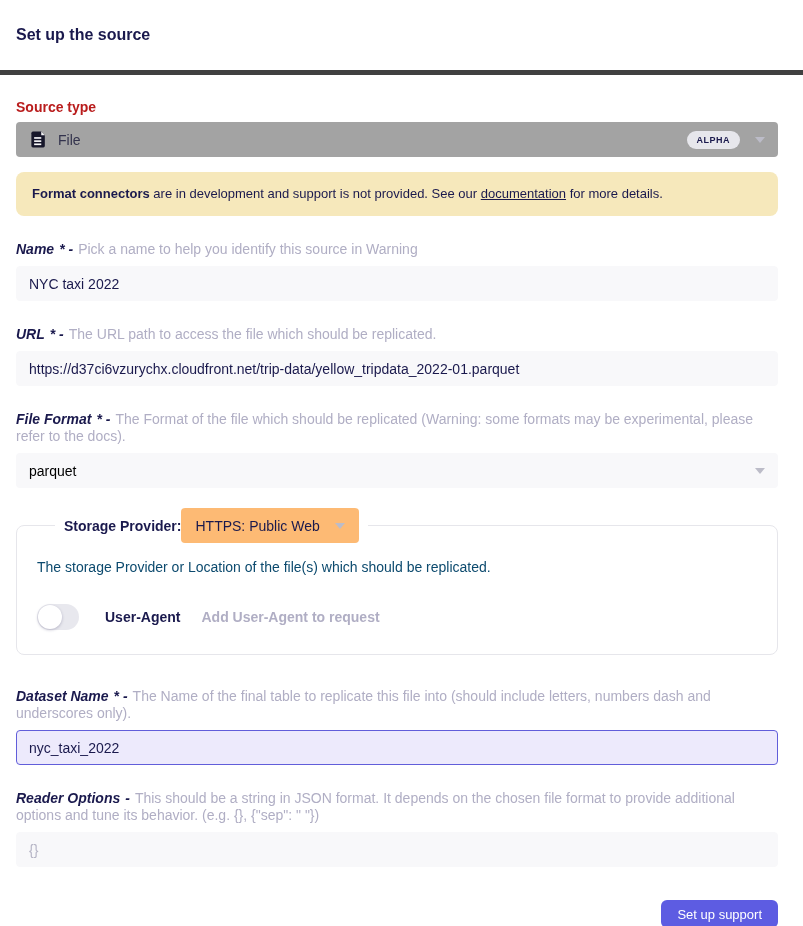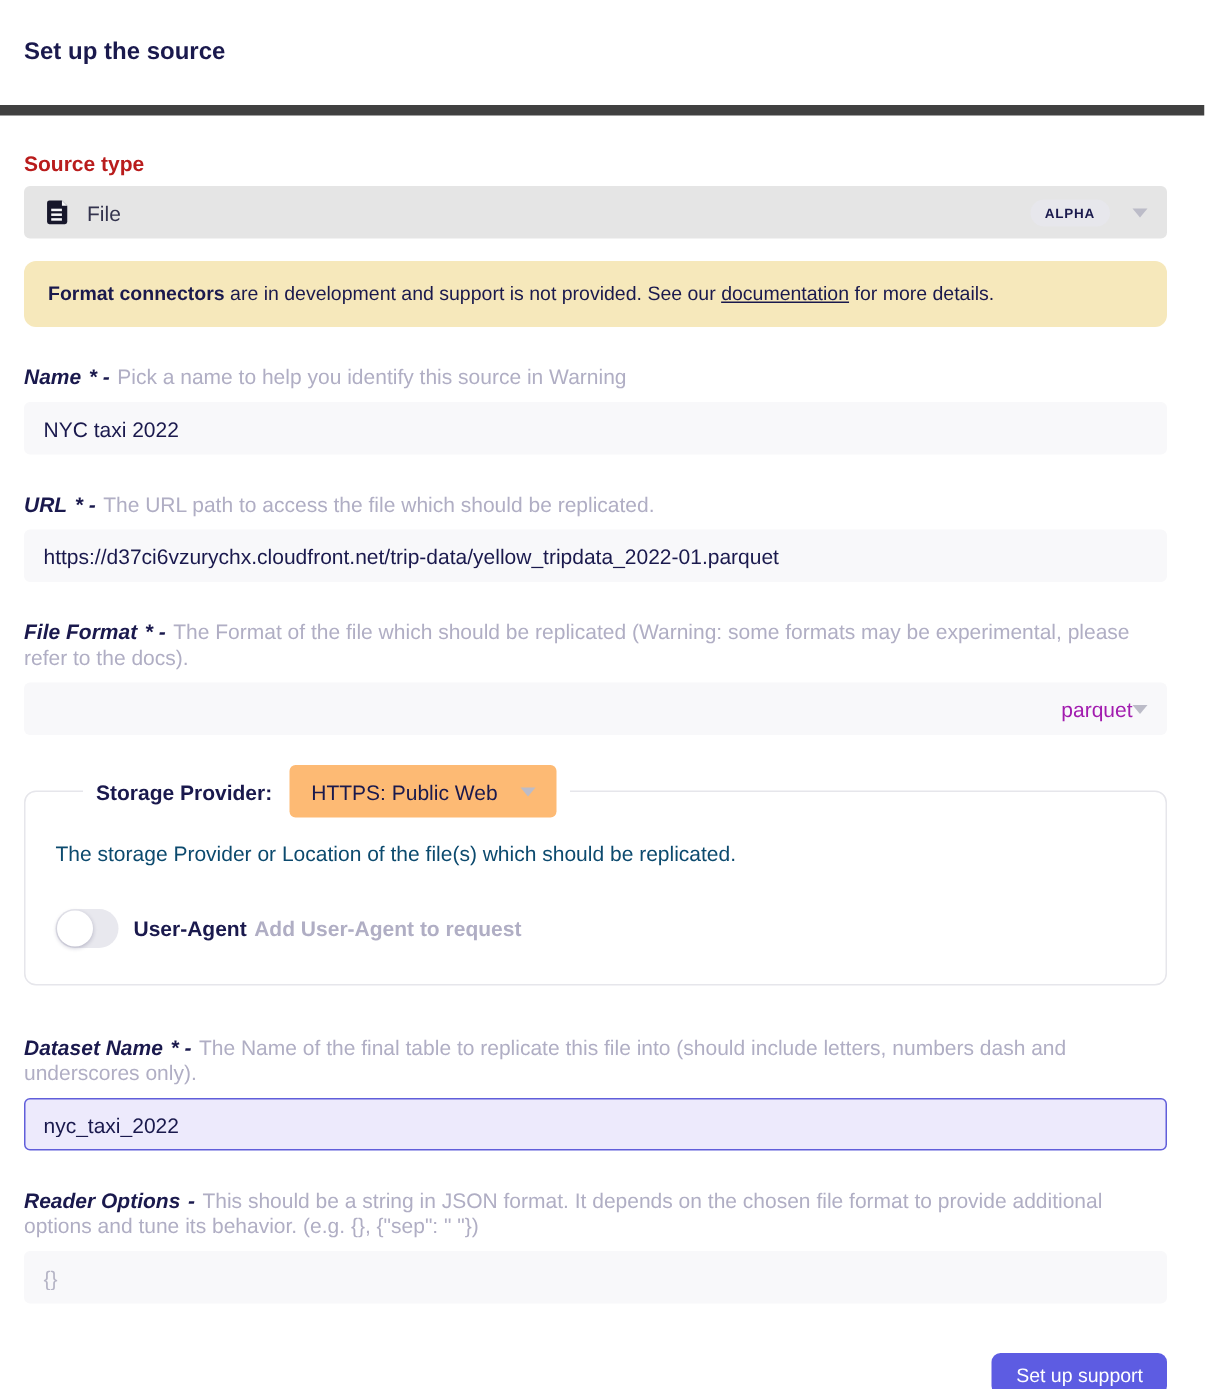--- a/index.html
+++ b/index.html
@@ -6,41 +6,41 @@
   html, body { background: #ffffff; }
   body {
     width: 803px;
     min-height: 926px;
     font-family: "Liberation Sans", sans-serif;
     color: #1a194d;
     -webkit-font-smoothing: antialiased;
   }
   .header {
     padding: 26px 25px 27px 16px;
-    border-bottom: 7px solid #404040;
+    border-bottom: 5px solid #404040;
   }
   .header h1 {
     font-size: 16px;
     line-height: 17px;
     font-weight: 700;
     color: #1a194d;
   }
   .content { padding: 0 25px 0 16px; }
 
   .section-label {
     margin-top: 24px;
     font-size: 14px;
     line-height: 17px;
     font-weight: 600;
     color: #b91c1c;
   }
   .select-row {
     margin-top: 6px;
     height: 35px;
-    background: #e5e5e5;
+    background: #a3a3a3;
     border-radius: 4px;
     display: flex;
     align-items: center;
     padding: 0 13px;
     cursor: pointer;
     text-align: center;
   }
   .select-row .doc-icon { display: flex; margin-right: 10px; }
   .select-row .value { font-size: 14px; color: #33334d; }
   .right-group { margin-left: auto; display: flex; align-items: center; }
@@ -105,43 +105,42 @@
     background: #edeafc;
     border: 1.5px solid #615eda;
   }
   .select-input {
     margin-top: 8px;
     height: 35px;
     background: #f8f8fa;
     border-radius: 4px;
     display: flex;
     align-items: center;
-    justify-content: flex-end;
+    justify-content: space-between;
     padding: 0 13px;
     font-size: 14px;
-    color: #a21caf;
+    color: #000000;
     cursor: pointer;
   }
   fieldset.provider-set {
     margin-top: 20px;
     border: 1px solid #e6e6eb;
     border-radius: 8px;
     padding: 0 20px 24px 20px;
   }
   fieldset.provider-set legend {
     display: flex;
     align-items: center;
     margin-left: 18px;
     padding: 0 9px;
   }
   .legend-label {
     font-size: 14px;
     font-weight: 600;
     color: #1a194d;
-    margin-right: 12px;
     white-space: nowrap;
   }
   .legend-select {
     height: 35px;
     background: #fdba74;
     border-radius: 4px;
     display: flex;
     align-items: center;
     padding: 0 14px;
     font-size: 14px;
@@ -152,20 +151,21 @@
   .provider-desc {
     margin-top: 16px;
     font-size: 14px;
     line-height: 17px;
     color: #0c4a6e;
   }
   .toggle-row {
     margin-top: 28px;
     display: flex;
     align-items: center;
+    gap: 16px;
   }
   .toggle {
     width: 42px;
     height: 26px;
     background: #e8e8ee;
     border-radius: 13px;
     position: relative;
     cursor: pointer;
     flex: none;
   }

